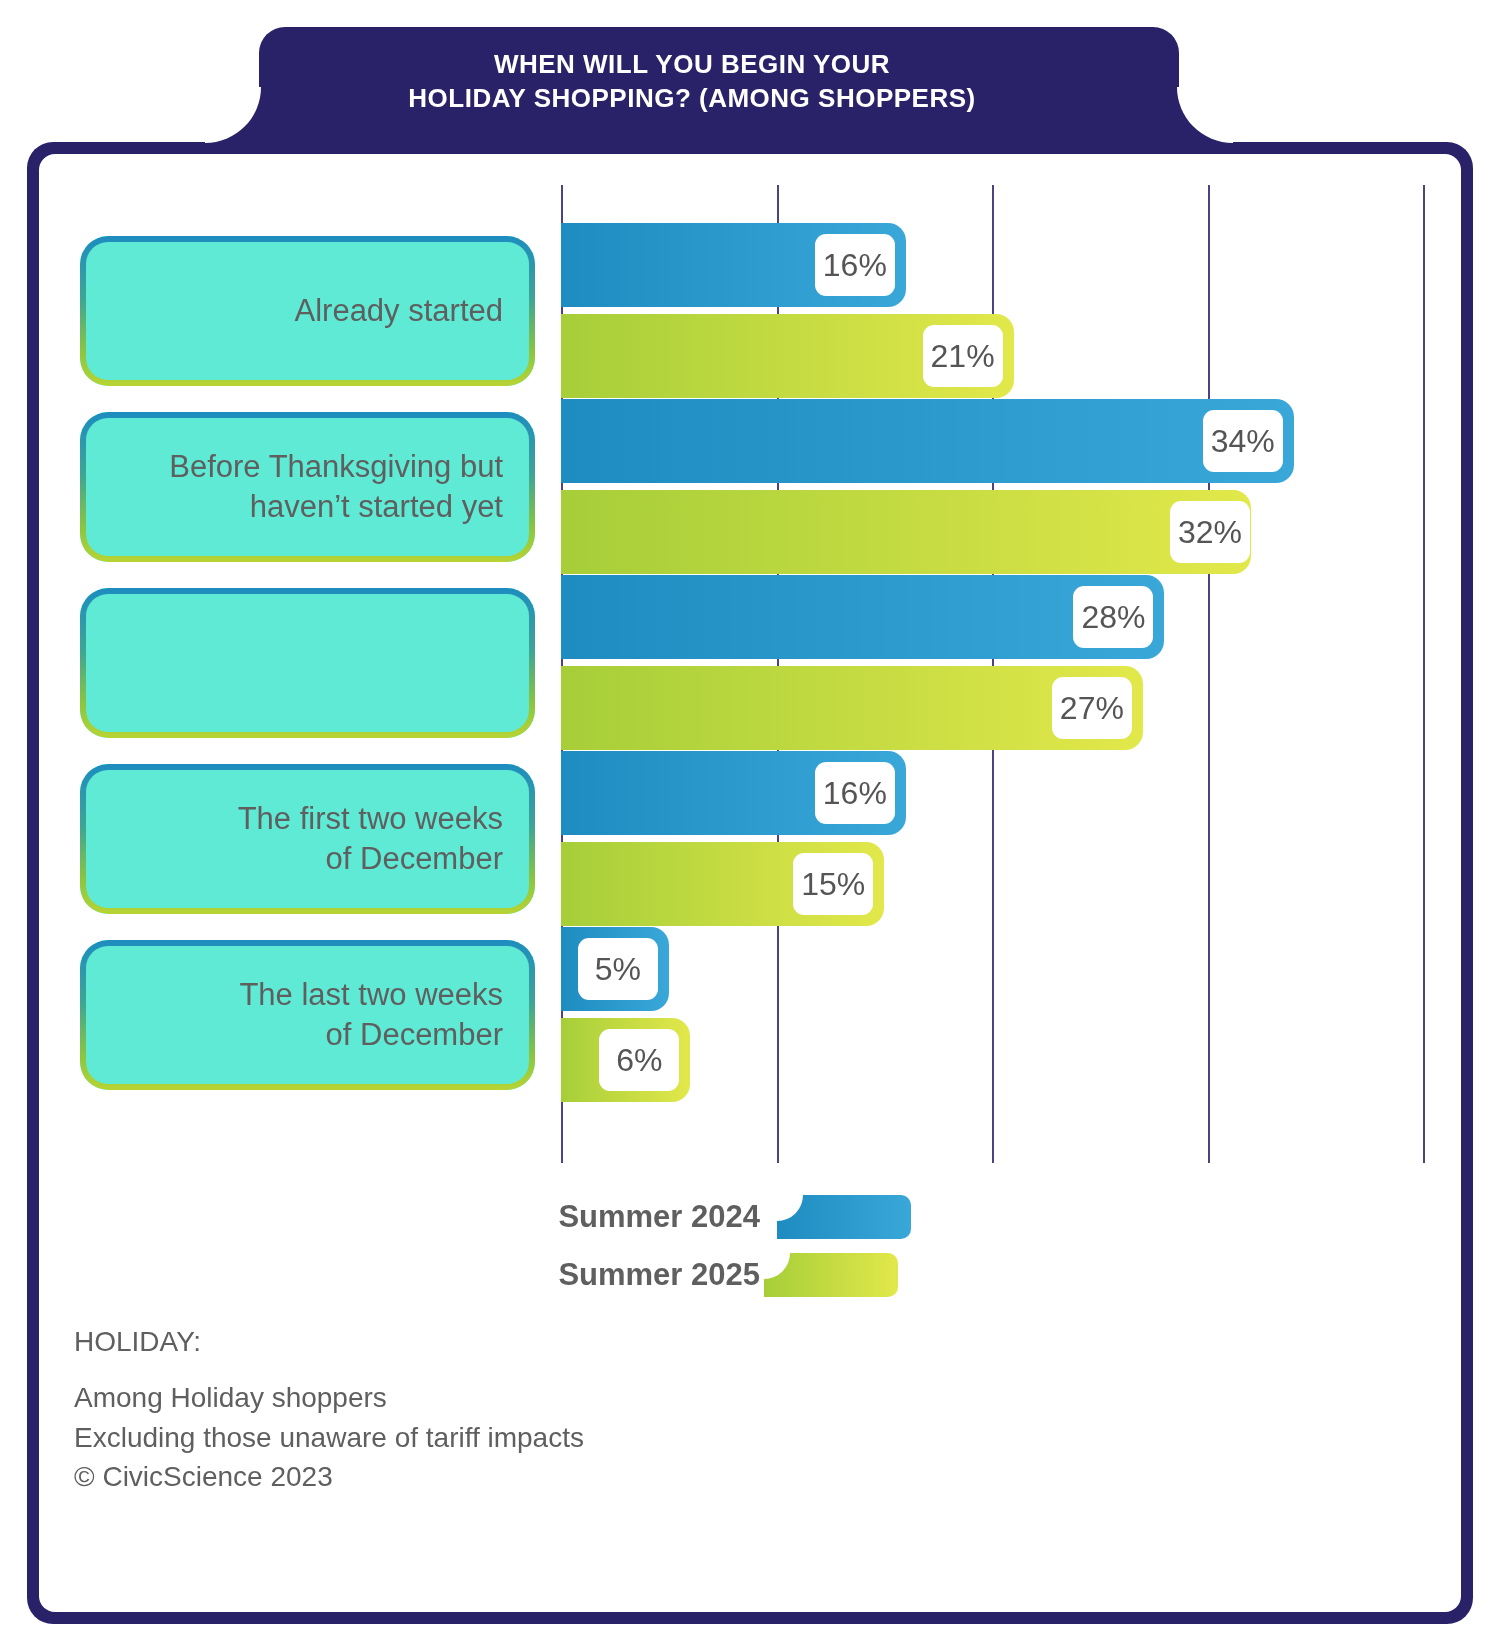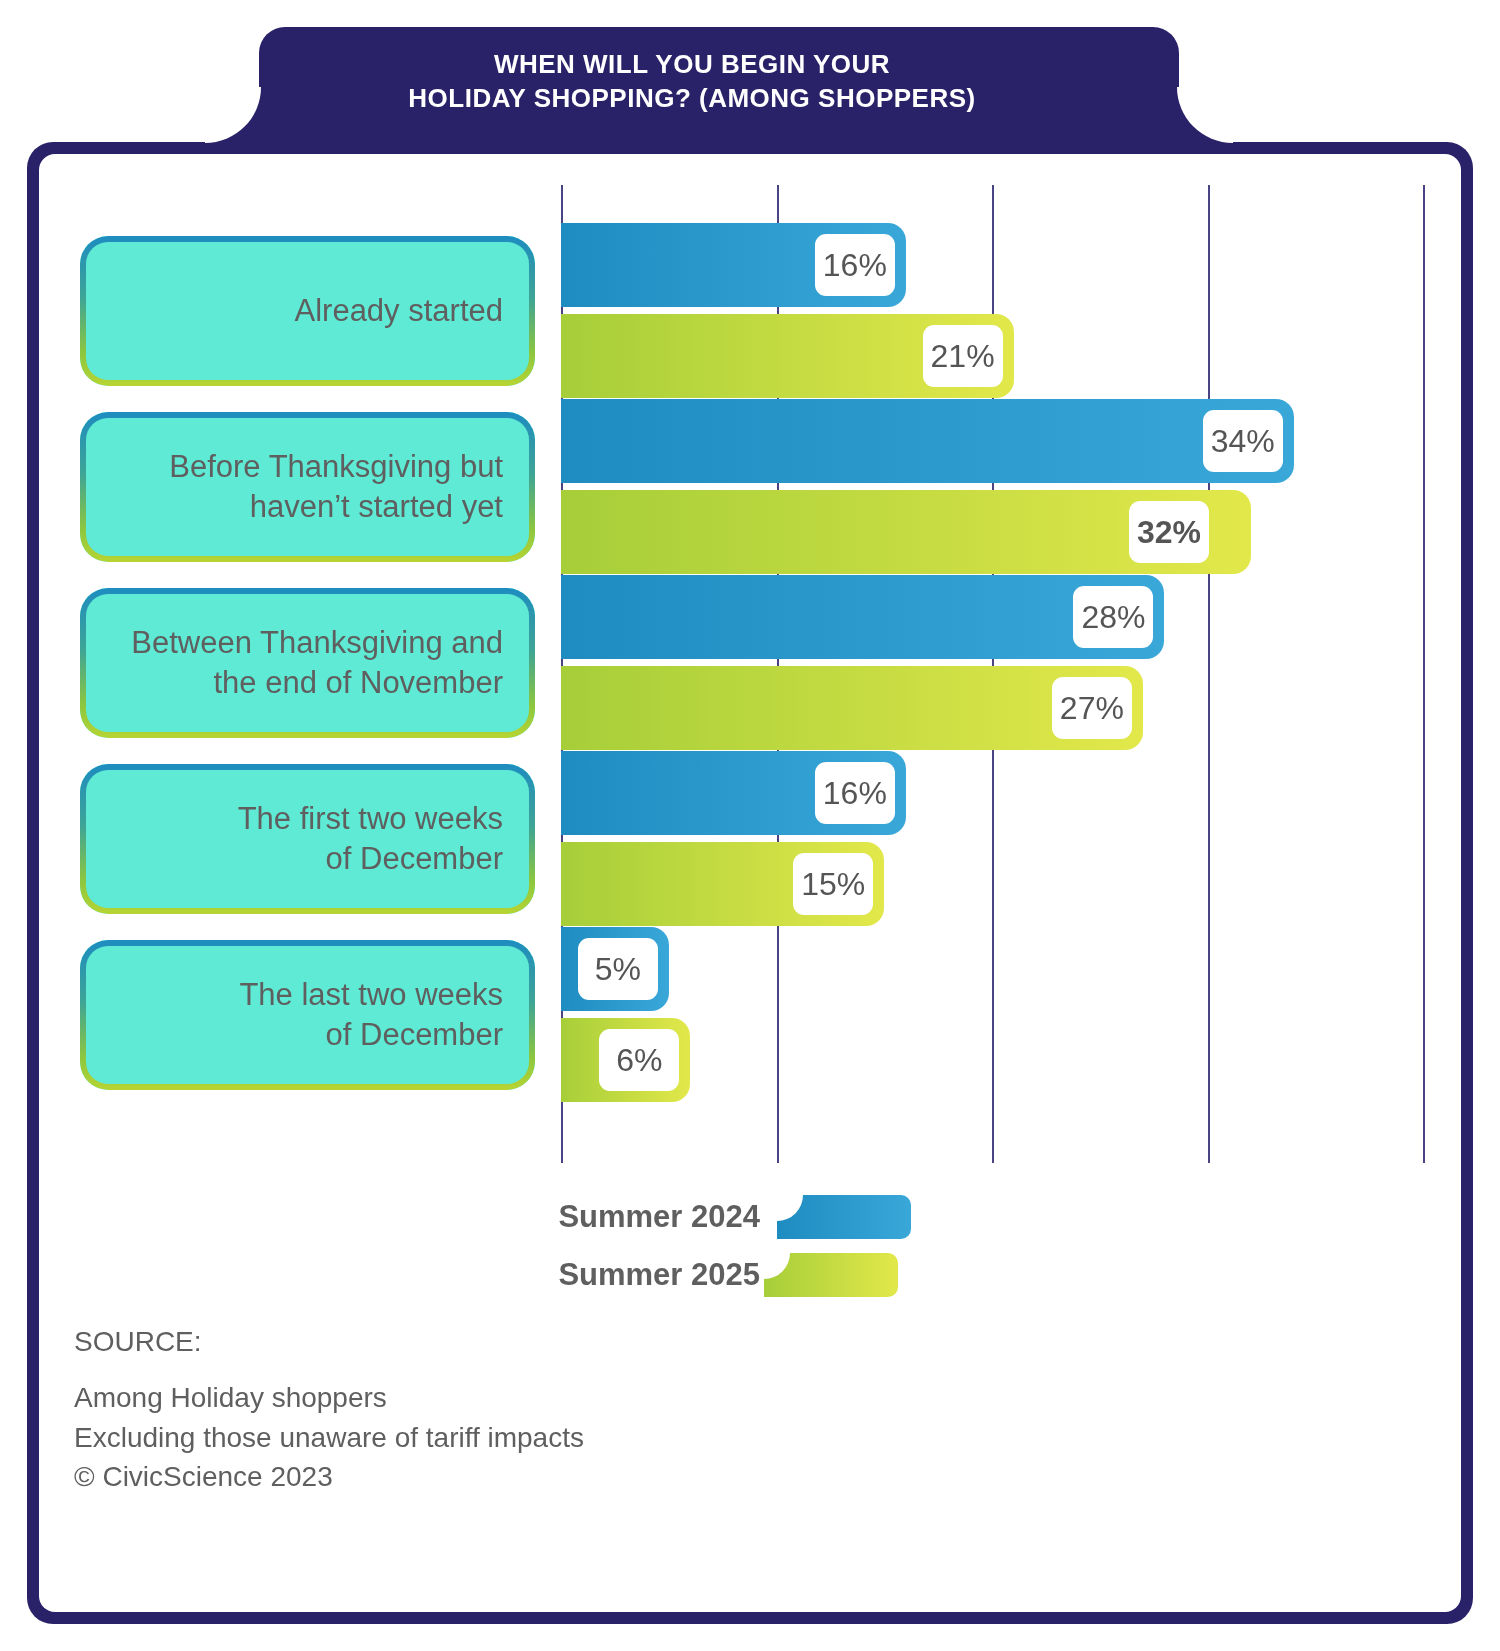--- a/index.html
+++ b/index.html
@@ -90,34 +90,32 @@
       <div class="vallabel" style="width: 80px; left: 814.8px; top: 234px;">16%</div>
       <div class="bar green" style="left: 561px; top: 314px; width: 452.55px;"></div>
       <div class="vallabel" style="width: 80px; left: 922.55px; top: 325px;">21%</div>
       <div class="catbox" style="top: 235.5px; height: 150px;">
         <div class="catbox-border"></div>
         <div class="catlabel">Already started</div>
       </div>
       <div class="bar blue" style="left: 561px; top: 399px; width: 732.7px;"></div>
       <div class="vallabel" style="width: 80px; left: 1202.7px; top: 410px;">34%</div>
       <div class="bar green" style="left: 561px; top: 490px; width: 689.6px;"></div>
-      <div class="vallabel" style="width: 80px; left: 1129px; top: 501px; font-weight: bold;">32%</div>
+      <div class="vallabel" style="width: 80px; left: 1170px; top: 501px;">32%</div>
       <div class="catbox" style="top: 411.5px; height: 150px;">
         <div class="catbox-border"></div>
         <div class="catlabel">Before Thanksgiving but
 haven’t started yet</div>
       </div>
       <div class="bar blue" style="left: 561px; top: 575px; width: 603.4px;"></div>
       <div class="vallabel" style="width: 80px; left: 1073.4px; top: 586px;">28%</div>
       <div class="bar green" style="left: 561px; top: 666px; width: 581.85px;"></div>
       <div class="vallabel" style="width: 80px; left: 1051.85px; top: 677px;">27%</div>
       <div class="catbox" style="top: 587.5px; height: 150px;">
         <div class="catbox-border"></div>
-        <div class="catlabel">Between Thanksgiving and
-the end of November</div>
       </div>
       <div class="bar blue" style="left: 561px; top: 751px; width: 344.8px;"></div>
       <div class="vallabel" style="width: 80px; left: 814.8px; top: 762px;">16%</div>
       <div class="bar green" style="left: 561px; top: 842px; width: 323.25px;"></div>
       <div class="vallabel" style="width: 80px; left: 793.25px; top: 853px;">15%</div>
       <div class="catbox" style="top: 763.5px; height: 150px;">
         <div class="catbox-border"></div>
         <div class="catlabel">The first two weeks
 of December</div>
       </div>
@@ -137,19 +135,19 @@
         <div class="legend-text">Summer 2024</div>
         <div class="legend-swatch blue"></div>
       </div>
       <div class="legend-row" style="left: 460px; top: 1253px;">
         <div class="legend-text">Summer 2025</div>
         <div class="legend-swatch green"></div>
       </div>
     </div>
 
   <div class="source" style="top:1322px;">
-    <div class="hdr">SOURCE:</div>
+    <div class="hdr">HOLIDAY:</div>
     <div>Among Holiday shoppers</div>
     <div>Excluding those unaware of tariff impacts</div>
     <div>© CivicScience 2023</div>
   </div>
 
 </div>
 
 </body></html>

